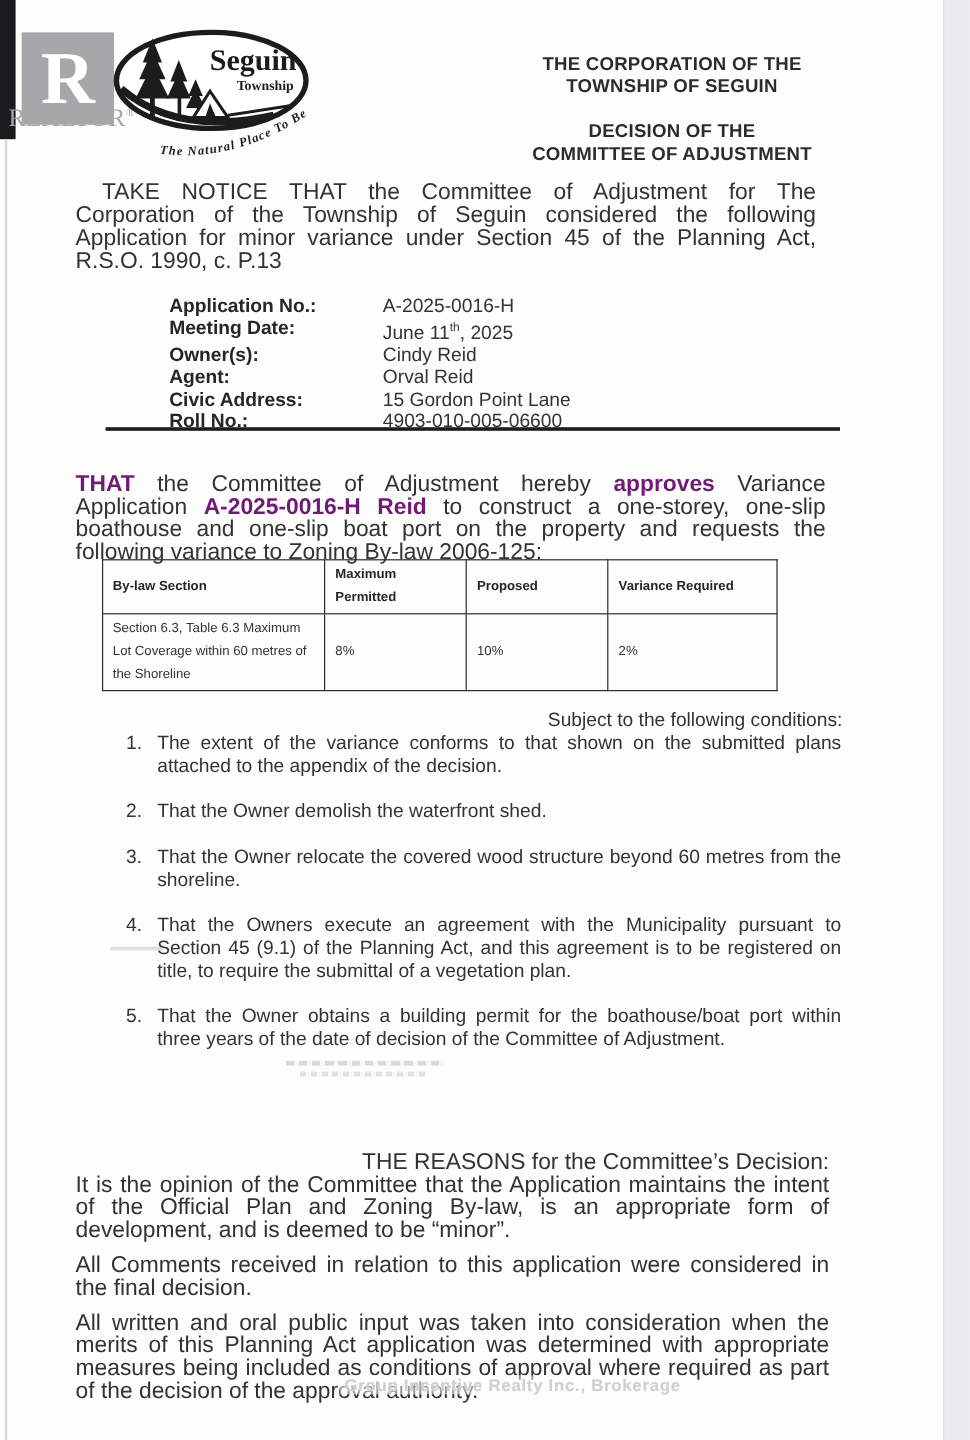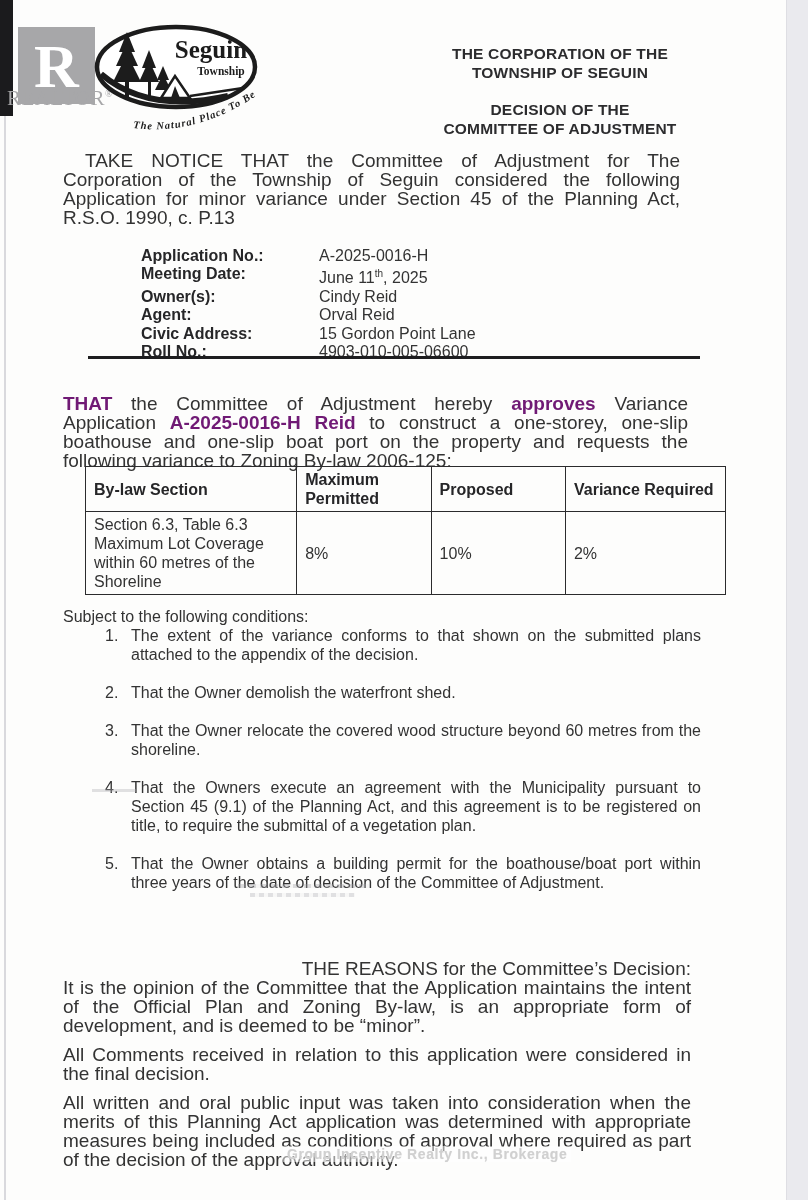--- a/index.html
+++ b/index.html
@@ -39,30 +39,30 @@
   .app-block{position:absolute;left:97px;top:247px;width:610px;font-size:16px;line-height:18.3px;}
   .app-row{display:flex;margin-left:44px;}
   .app-label{font-weight:bold;color:#262628;width:178px;flex:0 0 178px;}
   .app-value{color:#333;}
   .app-value sup{font-size:10px;}
   .app-underline{position:absolute;left:88px;top:356px;width:612px;height:3px;background:#1d1d1f;}
 
   .decision{position:absolute;left:63px;top:394px;width:625px;}
 
   
-  .var-table{position:absolute;left:85px;top:466px;width:641px;border-collapse:collapse;
-    font-size:16px;line-height:19px;color:#333;padding-left:28px;}
+  .var-table{position:absolute;left:85px;top:466px;width:563px;border-collapse:collapse;
+    font-size:11px;line-height:19px;color:#333;padding-left:28px;}
   .var-table th,.var-table td{border:1.8px solid #2b2b2d;padding:3px 8px;text-align:left;vertical-align:middle;}
   .var-table th{font-weight:bold;color:#262628;}
   .var-table col.c1{width:33%;} .var-table col.c2{width:21%;}
   .var-table col.c3{width:21%;} .var-table col.c4{width:25%;}
 
   
   .conditions{position:absolute;left:63px;top:591px;width:639px;}
-  .cond-intro{font-size:16px;line-height:19px;text-align:left;margin-top:16px;}
+  .cond-intro{font-size:16px;line-height:19px;text-align:right;}
   .cond-list{margin-top:0;}
   .cond-item{display:flex;margin-top:0;}
   .cond-item + .cond-item{margin-top:19px;}
   .cond-num{flex:0 0 26px;margin-left:42px;font-size:16px;line-height:19px;}
   .cond-text{width:570px;font-size:16px;line-height:19px;text-align:justify;}
 
   
   .reasons{position:absolute;left:63px;top:959px;width:628px;}
   .reasons p{margin:0 0 10px 0;}
   .reasons .heading{text-align:right;margin-bottom:0;}

